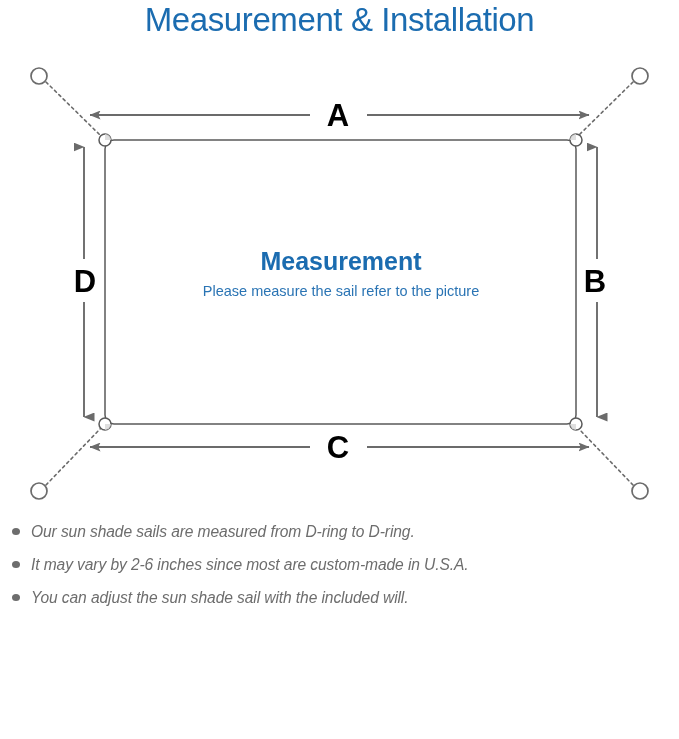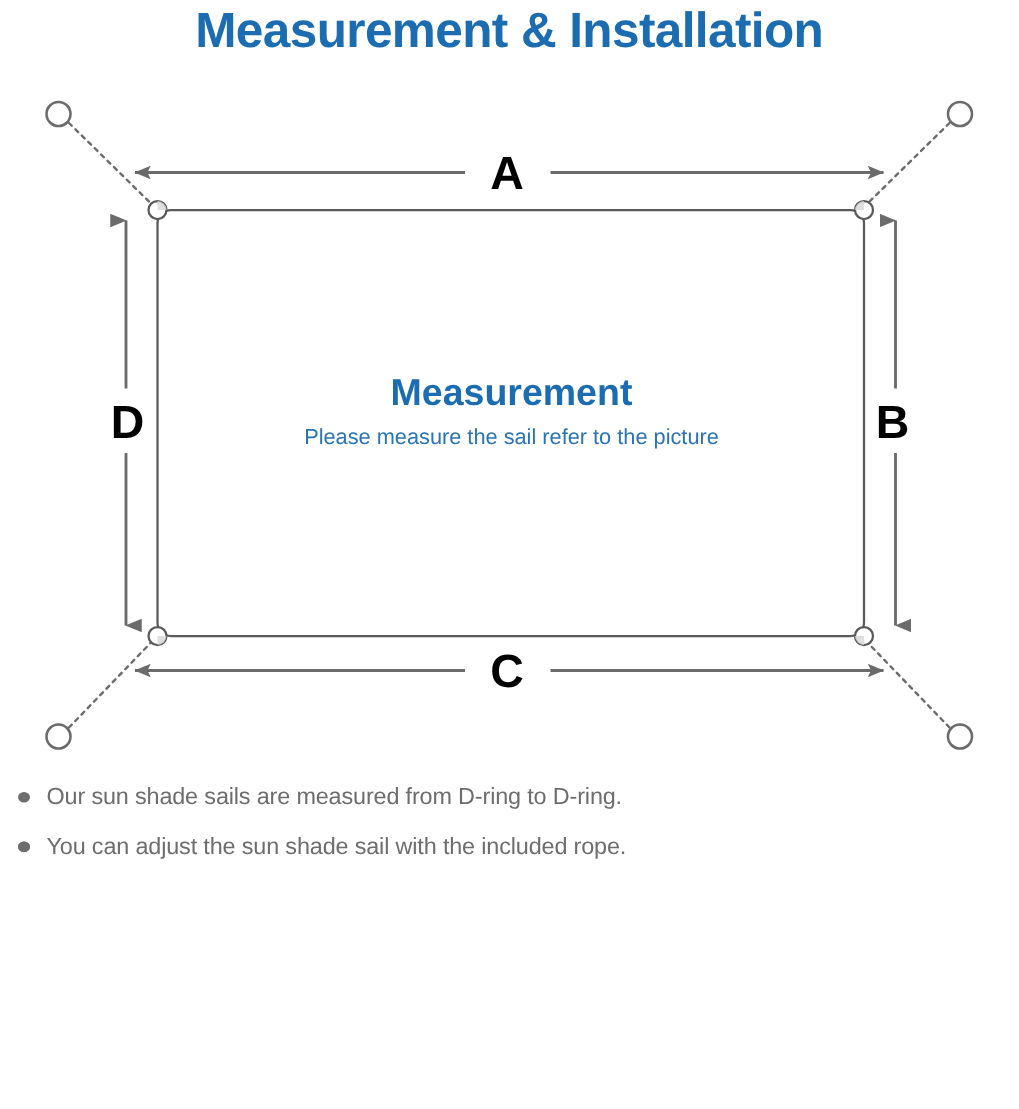--- a/index.html
+++ b/index.html
@@ -17,21 +17,21 @@
   }
 
   
   #title {
     position: absolute;
     left: 0;
     top: 0;
     width: 679px;
     text-align: center;
     font-family: "Liberation Sans", sans-serif;
-    font-weight: bold;
+    font-weight: normal;
     font-size: 33px;
     letter-spacing: -0.4px;
     color: #1b6cb0;
     line-height: 40px;
     white-space: nowrap;
   }
 
   
   #diagram {
     position: absolute;
@@ -63,20 +63,21 @@
     font-size: 14.5px;
     fill: #2a74b4;
   }
 
   
   #notes {
     position: absolute;
     left: 0;
     top: 521px;
     width: 547px;
+    font-style: italic;
   }
   .note {
     position: relative;
     padding-left: 31px;
     margin-bottom: 12px;
     color: #6d6d6d;
     font-family: "Liberation Sans", sans-serif;
     font-size: 15.6px;
     line-height: 21px;
     letter-spacing: -0.1px;
@@ -170,18 +171,19 @@
   </svg>
 </div>
 
 <div id="notes">
   <div class="note">
     <span class="bullet"></span>
     <span>Our sun shade sails are measured from D-ring to D-ring.</span>
   </div>
   <div class="note">
     <span class="bullet"></span>
+    <span>It may vary by 2-6 inches since most are custom-made in U.S.A.</span>
   </div>
   <div class="note">
     <span class="bullet"></span>
-    <span>You can adjust the sun shade sail with the included rope.</span>
+    <span>You can adjust the sun shade sail with the included will.</span>
   </div>
 </div>
 
 </body></html>

